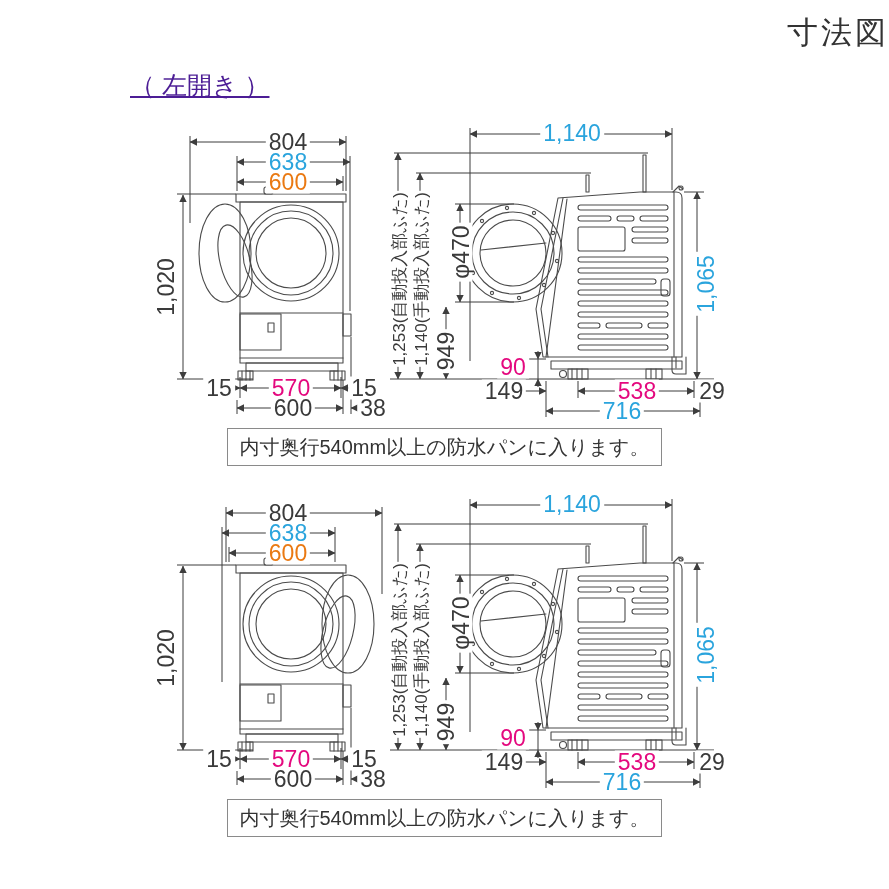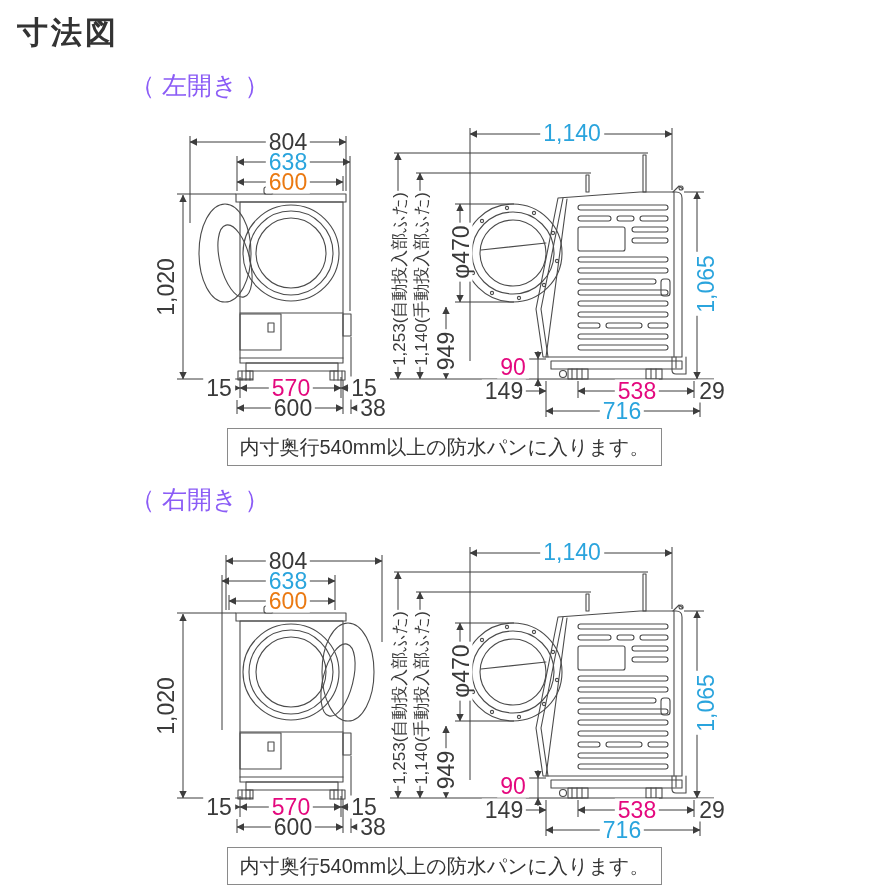--- a/index.html
+++ b/index.html
@@ -1,20 +1,20 @@
 <!DOCTYPE html>
 <html><head>
 <meta charset="utf-8">
 <style>
   html,body{margin:0;padding:0;background:#fff;}
   .page{position:relative;width:889px;height:889px;background:#fff;overflow:hidden;
         font-family:"Liberation Sans","DejaVu Sans",sans-serif;}
-  .page-title{margin:12px 17px 0;text-align:left;font-size:31px;font-weight:700;
+  .page-title{margin:12px 0 0;text-align:right;font-size:31px;font-weight:400;
               letter-spacing:3px;color:#333;}
-  .sec-label{font-size:25px;color:#8b5cf6;margin:16px 0 0 130px;line-height:1.2;}
+  .sec-label{font-size:25px;color:#4c1d95;margin:16px 0 0 130px;line-height:1.2;text-decoration:underline;}
   .sec-label.second{margin-top:18px;}
   .diagram{position:relative;width:712px;height:312px;margin-top:11px;}
   .diagram.second{margin-top:16px;}
   .note{width:421px;margin:5px auto 0;border:1px solid #8a8a8a;text-align:center;
         font-size:20px;color:#333;padding:7px 6px 6px;line-height:1.15;}
   .lbl{position:absolute;transform:translate(-50%,-50%);font-size:23px;line-height:1;
        color:#3a3a3a;background:#fff;padding:0 3px;white-space:nowrap;}
   .lbl.rot{transform:translate(-50%,-50%) rotate(-90deg);}
   .lbl.sm{font-size:17px;background:#fff;padding:0 1px;}
   .c-blue{color:#2aa4dd;} .c-orange{color:#ea7912;} .c-magenta{color:#e4087e;}
@@ -214,21 +214,20 @@
     <span class="lbl" style="left:504px;top:280px">149</span>
     <span class="lbl c-magenta" style="left:637px;top:280px">538</span>
     <span class="lbl" style="left:712px;top:280px">29</span>
     <span class="lbl c-blue" style="left:622px;top:300px">716</span>
   </div>
 
   <div class="note">
     <span>内寸奥行540mm以上の防水パンに入ります。</span>
   </div>
 
-  <div class="sec-label second">（ 右開き ）</div>
 
   <div class="diagram second">
     <svg class="draw" width="889" height="312" viewBox="0 0 889 312">
       <use href="#front-machine"></use>
       <use href="#door-right"></use>
       <use href="#front-wdims" transform="translate(572,0) scale(-1,1)"></use>
       <use href="#front-fixed-dims"></use>
       <use href="#side-view"></use>
     </svg>
 

